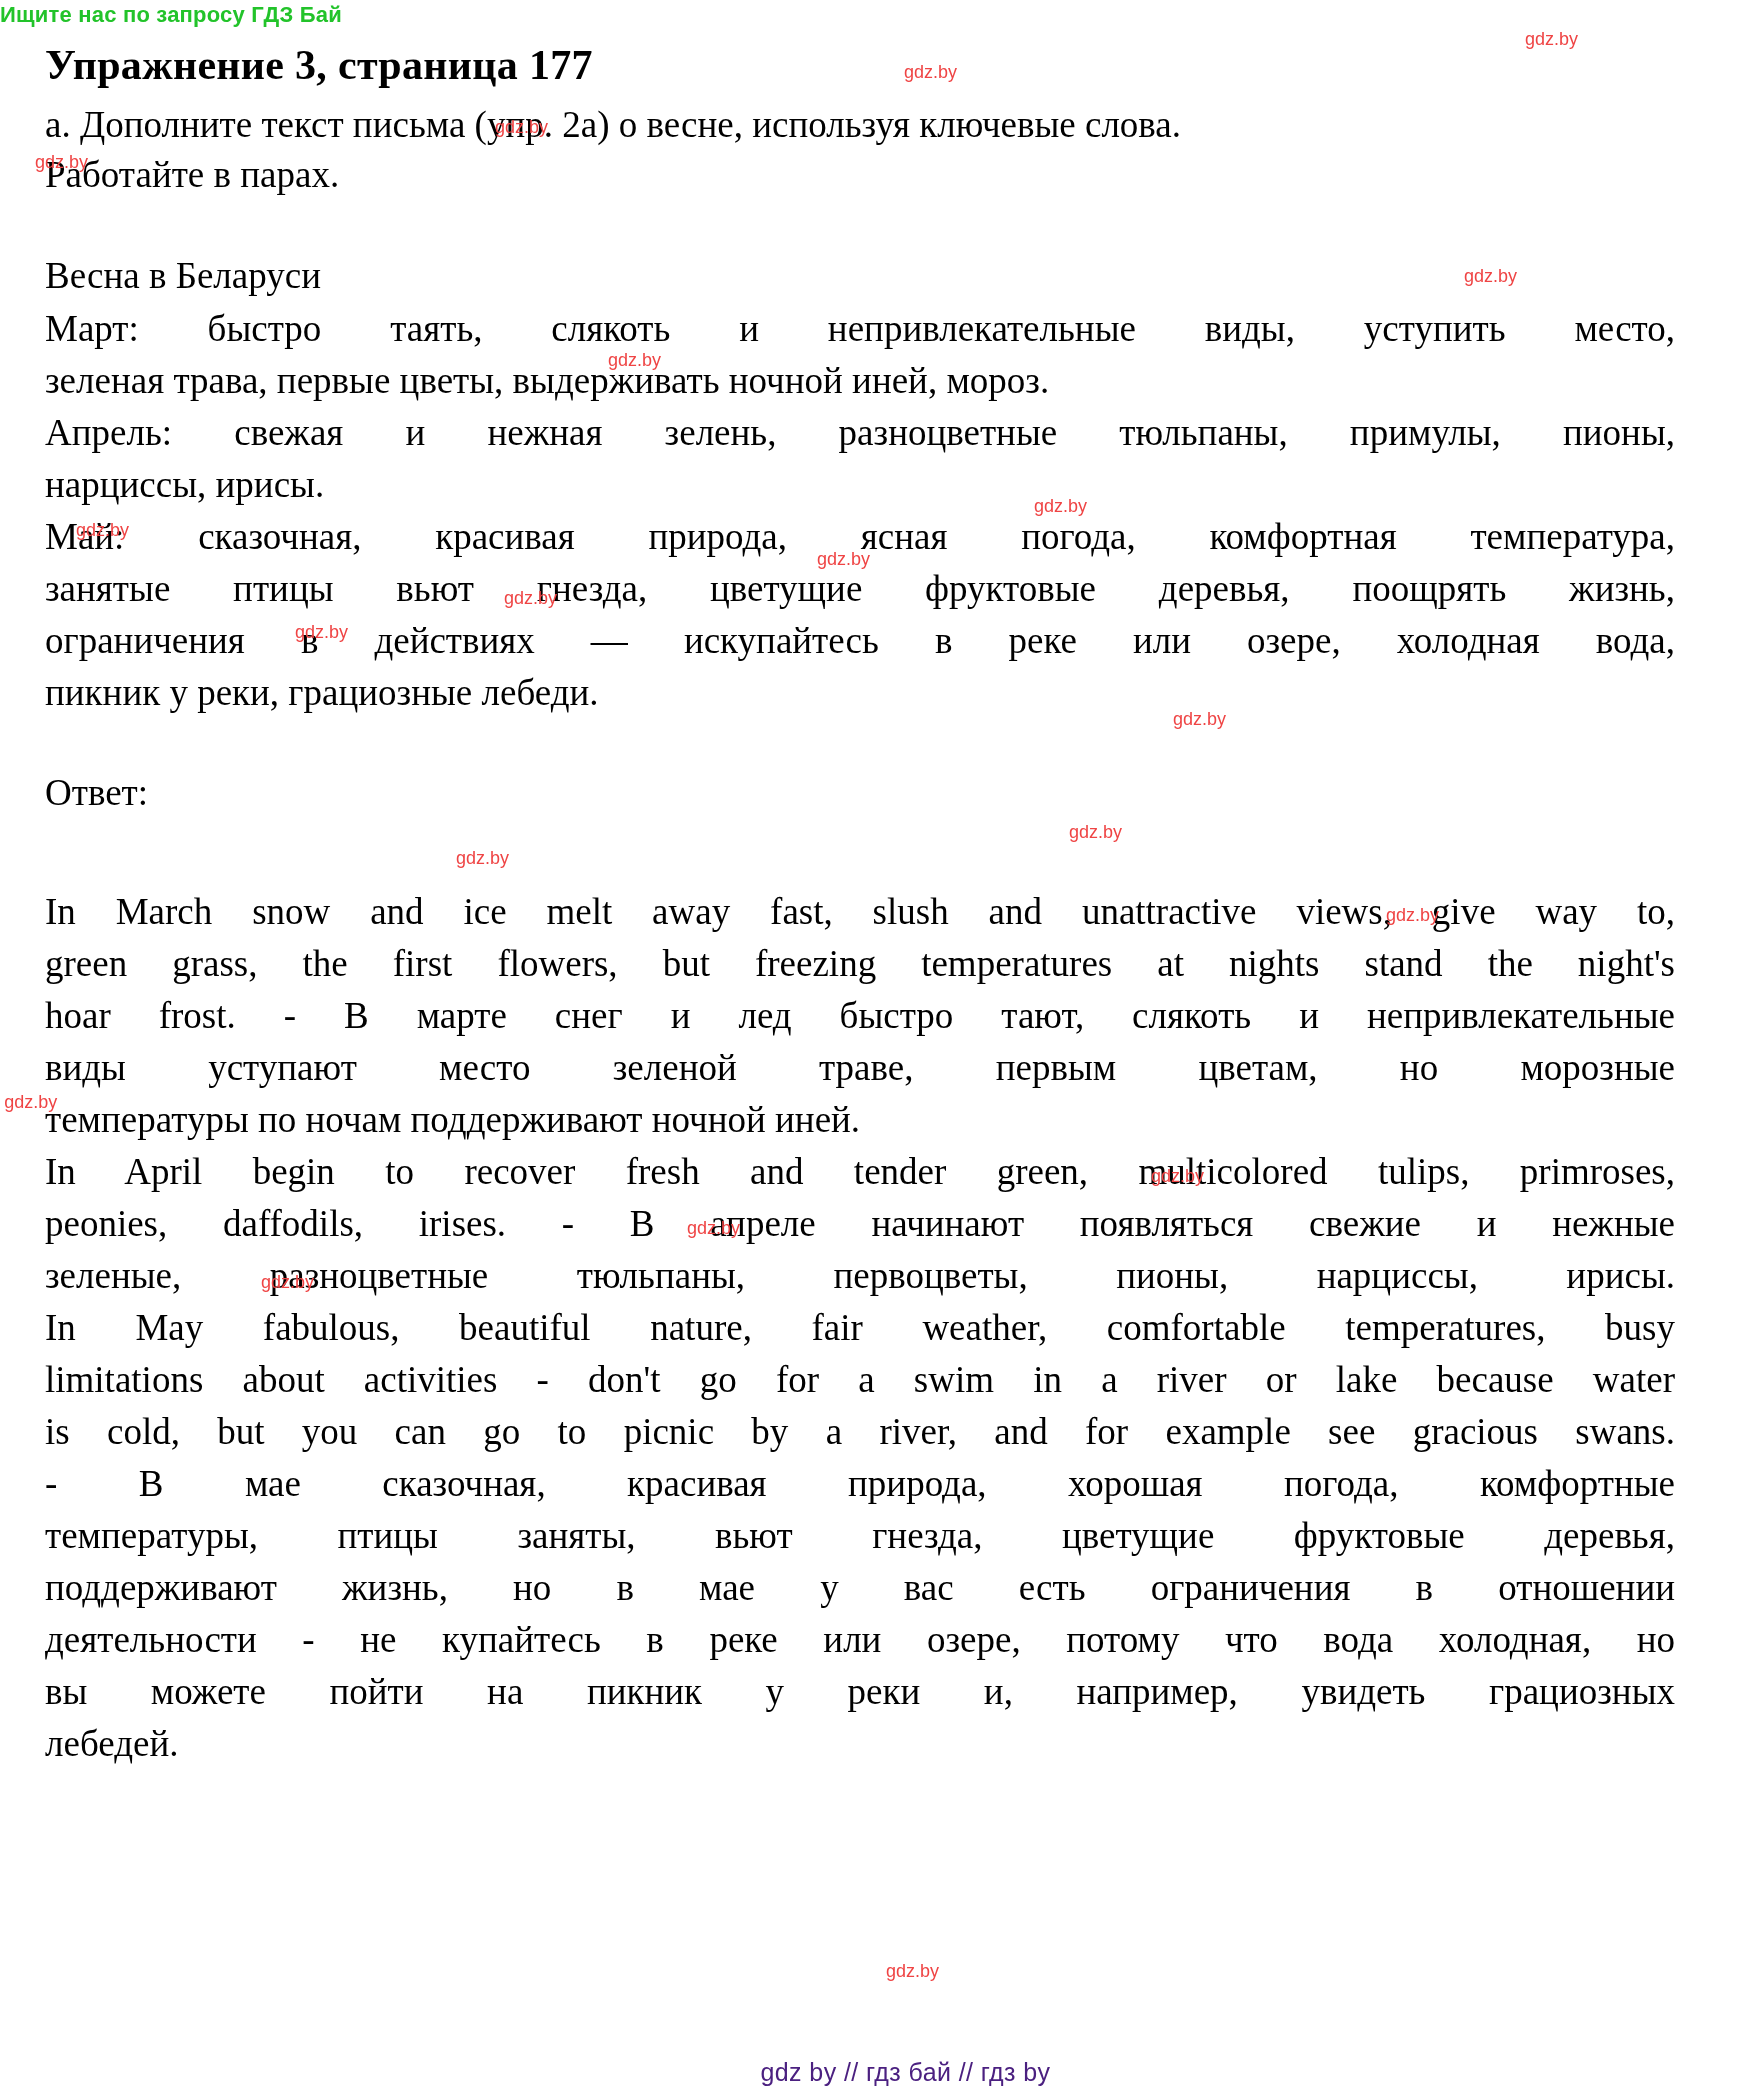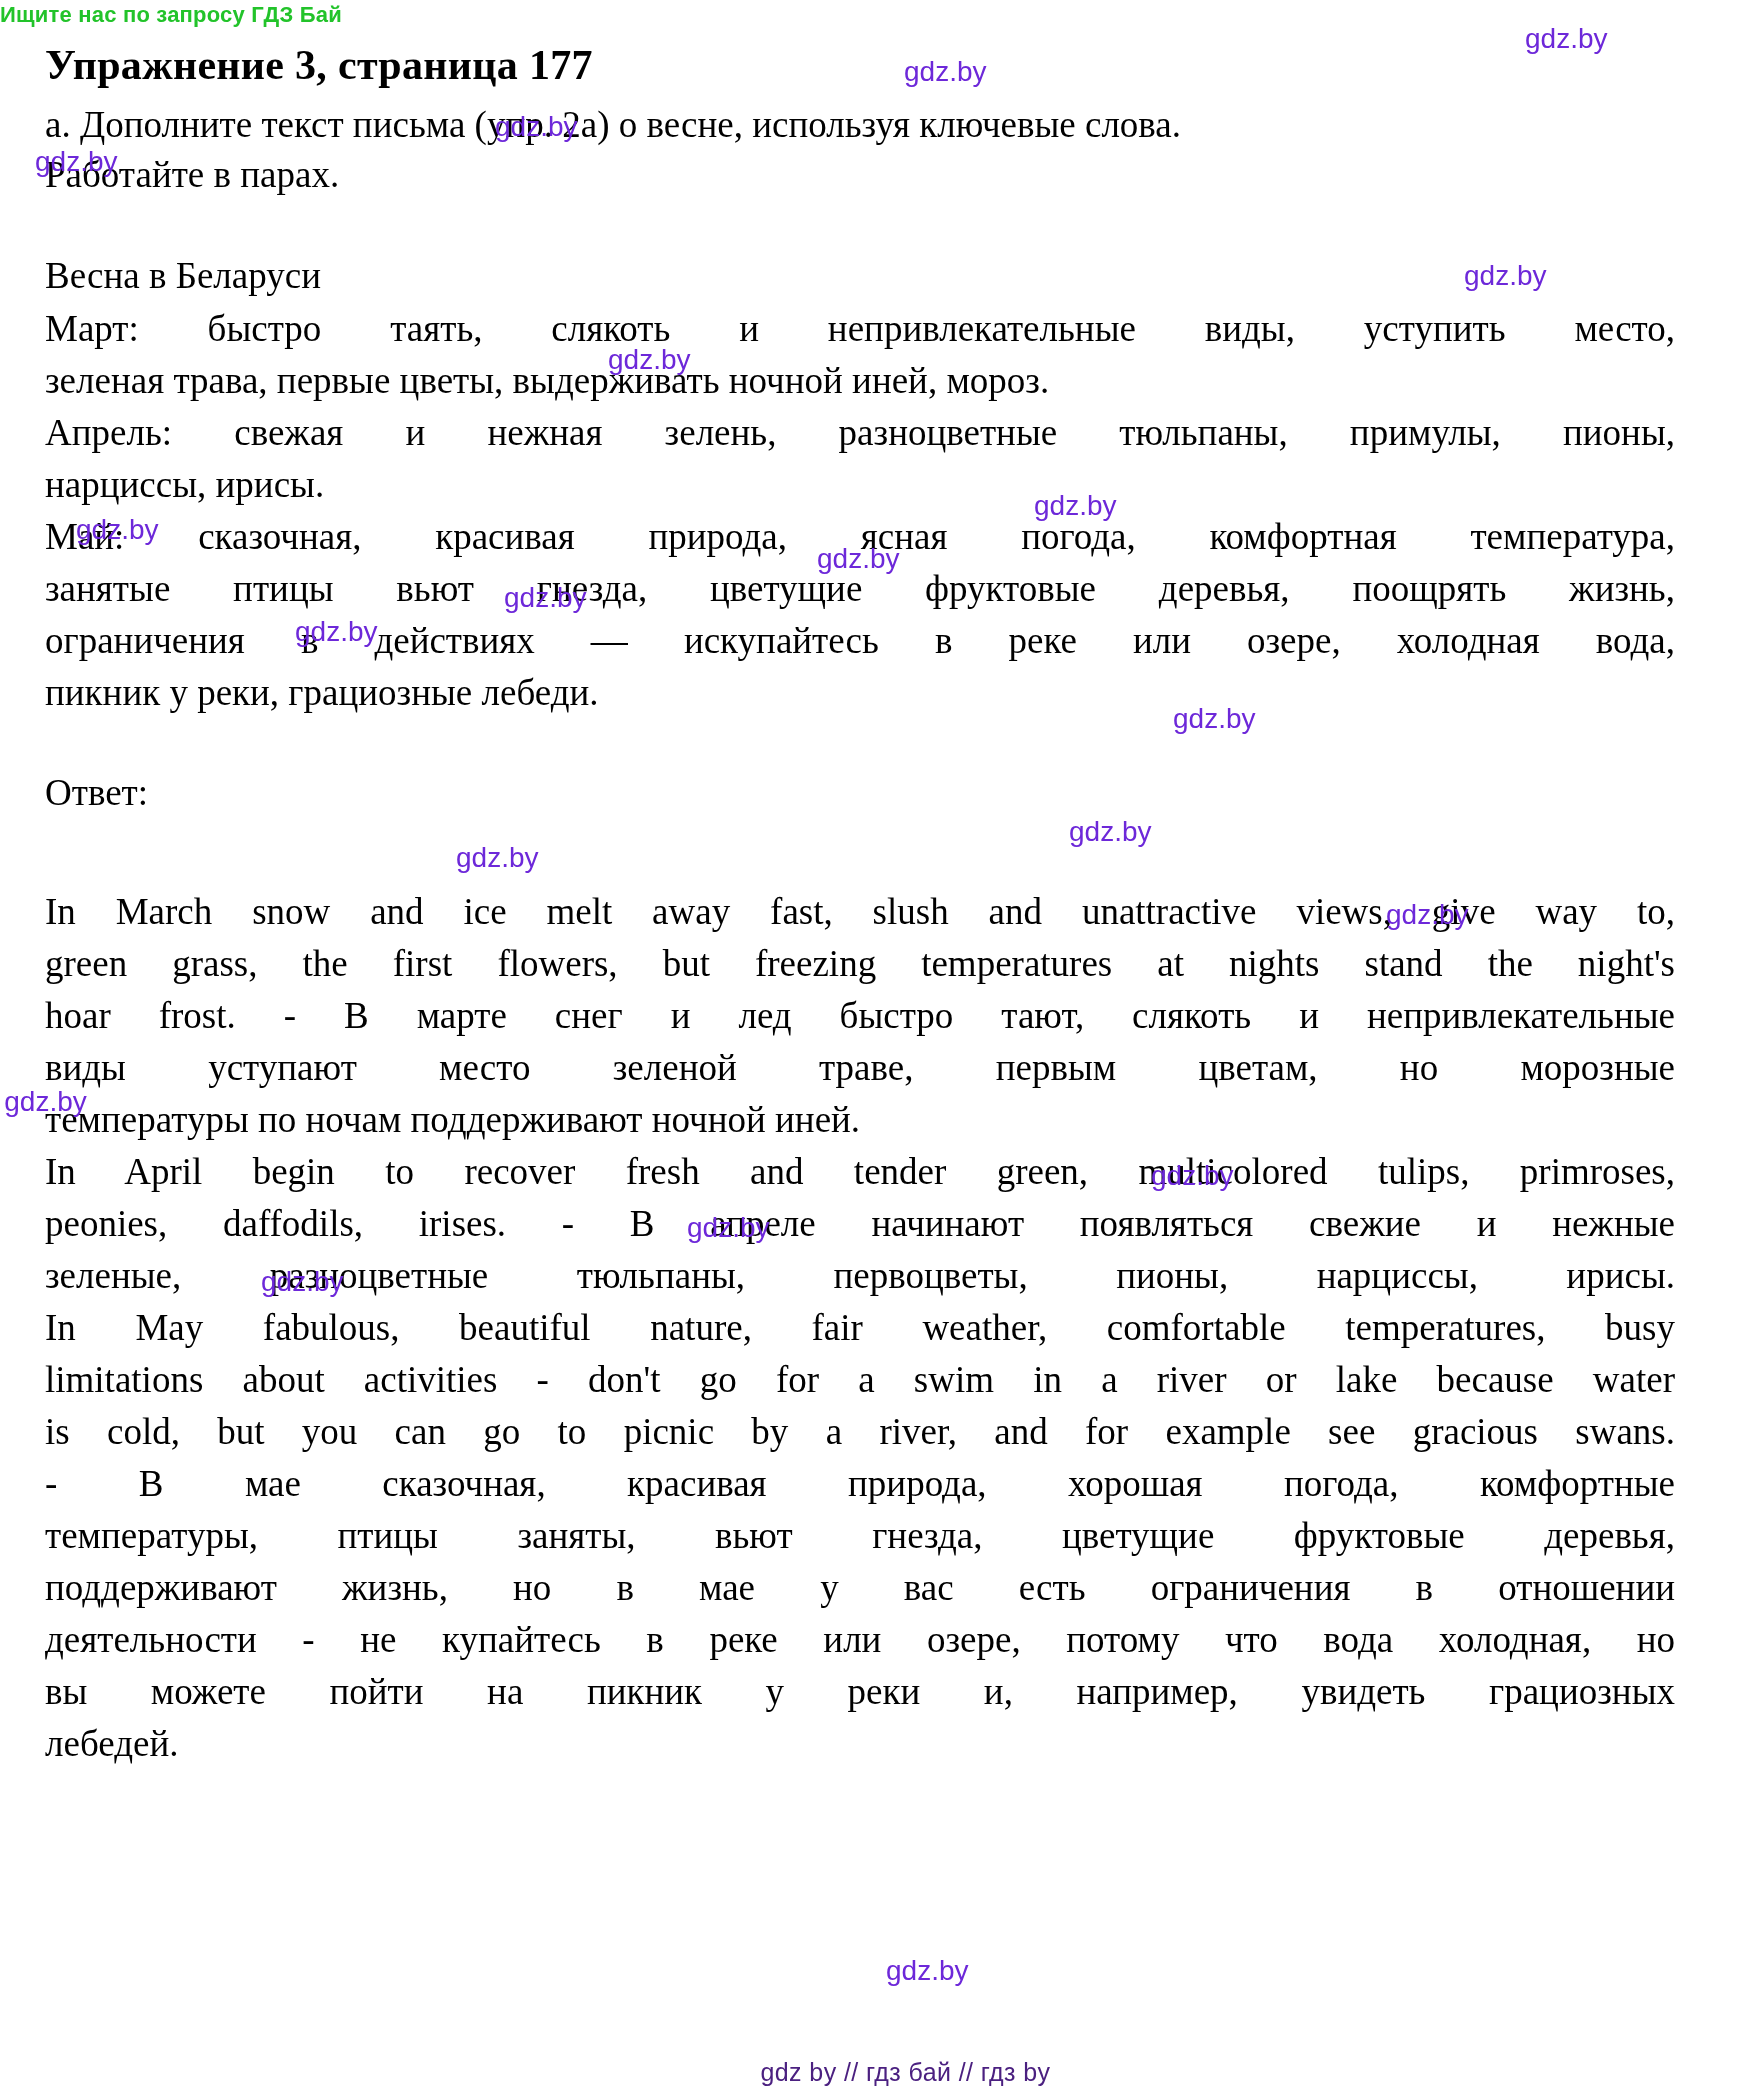--- a/index.html
+++ b/index.html
@@ -94,23 +94,23 @@
   .answer-body .ln { display: block; }
   .answer-body .ln.j {
     text-align: justify;
     text-align-last: justify;
   }
 
   
   .wm {
     position: absolute;
     font-family: "Liberation Sans", "DejaVu Sans", sans-serif;
-    font-size: 28px;
+    font-size: 18px;
     line-height: 22.6px;
-    color: #6d28d9;
+    color: #ef4444;
     white-space: nowrap;
     pointer-events: none;
   }
 
   
   .footer {
     position: absolute;
     left: 0;
     bottom: 10.4px;
     width: 100%;

